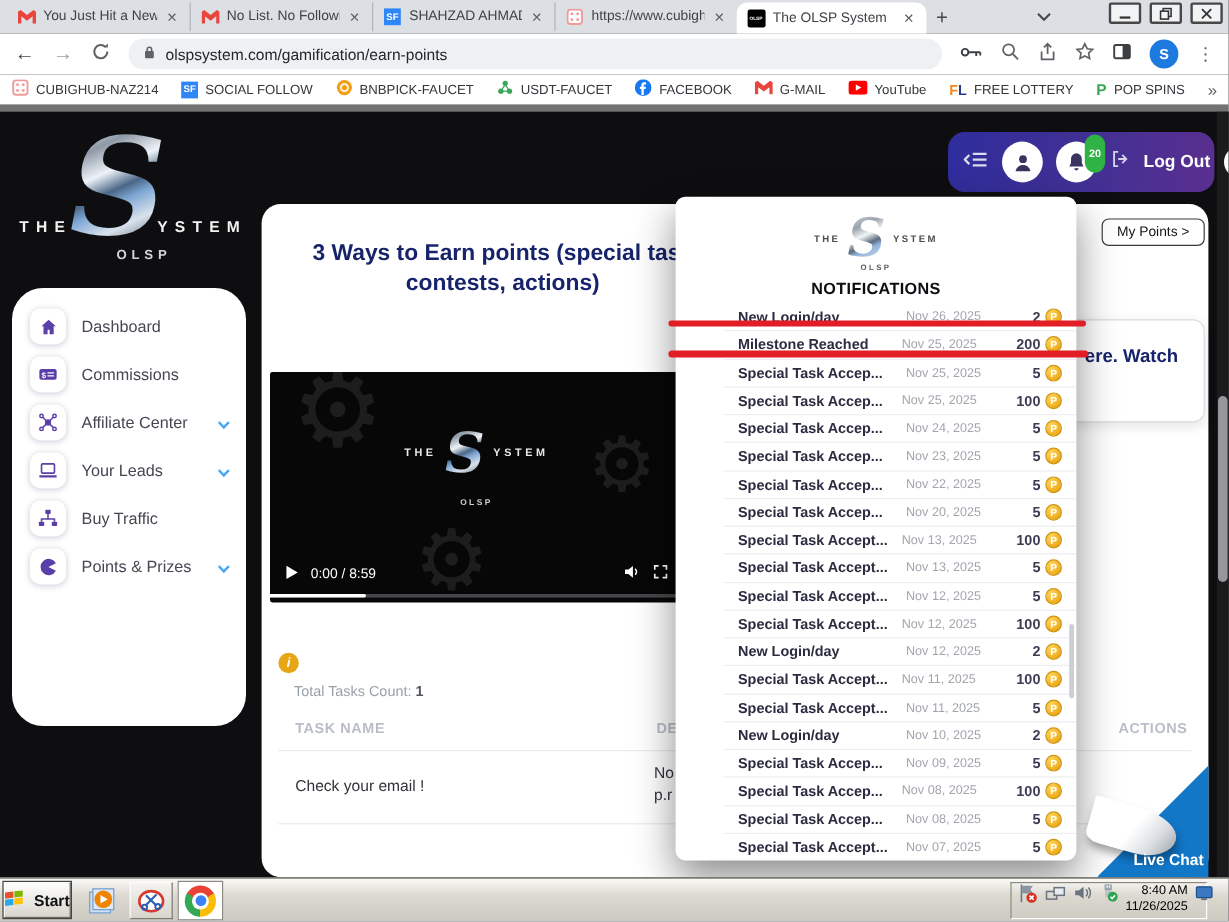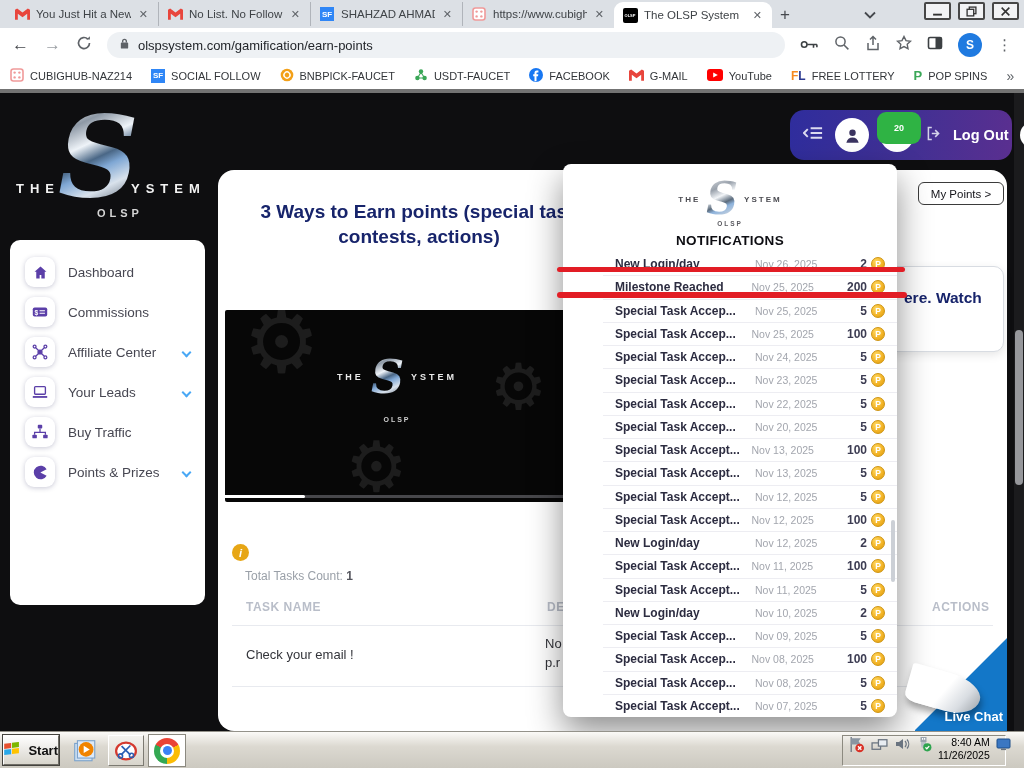--- a/index.html
+++ b/index.html
@@ -19,43 +19,43 @@
   .tabchev { margin-left:66px; margin-bottom:5px; }
   .winctrls { position:absolute; top:2px; right:5px; display:flex; gap:7px; }
   .winbtn { width:27px; height:18px; border:2px solid #474747; border-radius:2px; background:#f2f3f5; display:flex; align-items:center; justify-content:center; }
 
   .toolbar { position:absolute; top:28px; left:0; width:1024px; height:34px; background:#fff; display:flex; align-items:center; padding:0 12px; gap:15px; }
   .navg { font-size:17px; font-weight:bold; }
   .omnibox { flex:1; height:26px; background:#eef1f4; border-radius:13px; display:flex; align-items:center; gap:8px; padding:0 12px; font-size:13px; color:#23262b; }
   .avatar { width:24px; height:24px; border-radius:50%; background:#1f7ae0; color:#fff; font-size:12px; font-weight:bold; display:flex; align-items:center; justify-content:center; }
   .dots { font-size:15px; color:#5f6368; }
 
-  .bookmarksbar { position:absolute; top:62px; left:0; width:1024px; height:31px; background:#fff; border-bottom:4px solid #737373; display:flex; align-items:center; gap:19px; padding:0 10px; font-size:11px; color:#33363a; }
+  .bookmarksbar { position:absolute; top:62px; left:0; width:1024px; height:31px; background:#fff; border-bottom:6px solid #737373; display:flex; align-items:center; gap:19px; padding:0 10px; font-size:11px; color:#33363a; }
   .bm { display:flex; align-items:center; gap:6px; white-space:nowrap; }
   .bm-overflow { margin-left:auto; color:#5f6368; font-size:14px; padding-right:6px; }
   .ltrico { font-weight:bold; font-size:12px; }
 
   
   .page { position:absolute; top:93px; left:0; width:1024px; height:638px; background:#0e0e10; overflow:hidden; }
 
   .metal { color:#b9c2cc; font-family:"DejaVu Serif", serif; font-weight:bold; font-style:italic; }
   @supports (-webkit-background-clip:text) {
     .metal { background:linear-gradient(155deg,#fafbfc 4%,#8e99a6 22%,#eef3f8 38%,#4a6786 50%,#7fa7d4 58%,#d9e2ec 72%,#6b7684 88%,#aeb6bf 100%); -webkit-background-clip:text; background-clip:text; color:transparent; }
   }
   .logo-s-big { position:absolute; left:58px; top:8px; font-size:112px; line-height:1; }
   .logo-word { position:absolute; color:#f2f2f2; font-size:13px; font-weight:bold; letter-spacing:6px; }
   .logo-olsp { position:absolute; left:97px; top:114px; color:#d5d5d5; font-size:11px; letter-spacing:4px; font-weight:bold; }
 
   .pill { position:absolute; left:790px; top:17px; width:222px; height:50px; border-radius:14px; background:linear-gradient(95deg,#2f2d9d 0%,#423093 55%,#5a2f90 100%); display:flex; align-items:center; gap:11px; padding:0 13px; z-index:4; }
   .wcircle { background:#fff; border-radius:50%; display:flex; align-items:center; justify-content:center; flex:none; }
   .bellwrap { position:relative; }
-  .badge { position:absolute; top:-6px; right:-7px; min-width:17px; height:32px; border-radius:9px; background:#2fb344; color:#fff; font-size:9px; font-weight:bold; display:flex; align-items:center; justify-content:center; padding:0 17px; }
+  .badge { position:absolute; top:-6px; right:-7px; min-width:17px; height:32px; border-radius:9px; background:#2fb344; color:#fff; font-size:9px; font-weight:bold; display:flex; align-items:center; justify-content:center; padding:0 3px; }
   .logoutlbl { color:#fff; font-size:14.5px; font-weight:bold; white-space:nowrap; }
 
-  .sidebar { position:absolute; left:10px; top:147px; width:195px; height:365px; background:#fff; border-radius:10px; padding-top:12px; z-index:3; }
+  .sidebar { position:absolute; left:10px; top:147px; width:195px; height:365px; background:#fff; border-radius:26px; padding-top:12px; z-index:3; }
   .sbitem { height:40px; display:flex; align-items:center; gap:13px; padding:0 15px; }
   .sbicon { width:30px; height:30px; border-radius:9px; background:#fff; box-shadow:0 1px 5px rgba(40,40,90,.25); display:flex; align-items:center; justify-content:center; flex:none; }
   .sblabel { font-size:13.5px; color:#474752; }
   .sbchev { margin-left:auto; width:7px; height:7px; border-right:2px solid #49a8f5; border-bottom:2px solid #49a8f5; transform:rotate(45deg); }
 
   .maincard { position:absolute; left:218px; top:77px; width:789px; height:561px; background:#fff; border-radius:16px; z-index:1; }
   .mypoints { position:absolute; left:700px; top:12px; width:86px; height:23px; border:1.6px solid #3b3b3b; border-radius:6px; background:#fff; font-size:11.5px; color:#15151b; display:flex; align-items:center; justify-content:center; }
   .bigheading { position:absolute; left:6px; top:29px; width:390px; text-align:center; font-size:19px; font-weight:bold; color:#17246b; line-height:25px; }
 
   .video { position:absolute; left:7px; top:140px; width:344px; height:192px; background:#070707; overflow:hidden; border-radius:2px; }
@@ -416,20 +416,34 @@
       <div class="video">
         <span class="gear" style="left:18px;top:-18px;font-size:86px;">⚙</span>
         <span class="gear" style="right:22px;top:40px;font-size:64px;">⚙</span>
         <span class="gear" style="left:120px;bottom:-6px;font-size:70px;">⚙</span>
         <div class="vlogo">
           <span class="vword">THE</span>
           <span class="metal">S</span>
           <span class="vword">YSTEM</span>
         </div>
         <div class="volsp">OLSP</div>
+        <div class="vbar">
+          <span><svg width="12" height="14" viewBox="0 0 14 16">
+                <path d="M2 1.5l11 6.5-11 6.5z" fill="#fff"></path>
+              </svg></span>
+          <span class="vtime">0:00 / 8:59</span>
+          <span class="vsp"></span>
+          <span><svg width="15" height="15" viewBox="0 0 16 16">
+                <path d="M2 6h3l4-3.2v10.4L5 10H2z" fill="#fff"></path>
+                <path d="M11 5.3c1.4 1.6 1.4 3.8 0 5.4" stroke="#fff" fill="none" stroke-width="1.3"></path>
+              </svg></span>
+          <span><svg width="13" height="13" viewBox="0 0 16 16" stroke="#fff" stroke-width="1.7" fill="none">
+                <path d="M2 6V2h4M10 2h4v4M14 10v4h-4M6 14H2v-4"></path>
+              </svg></span>
+        </div>
         <div class="vprog">
             <div class="seg"></div>
           </div>
       </div>
 
       <div class="alertcard">
         <span class="alerttxt">ere. Watch</span>
       </div>
 
       <div class="iicon">i</div>

